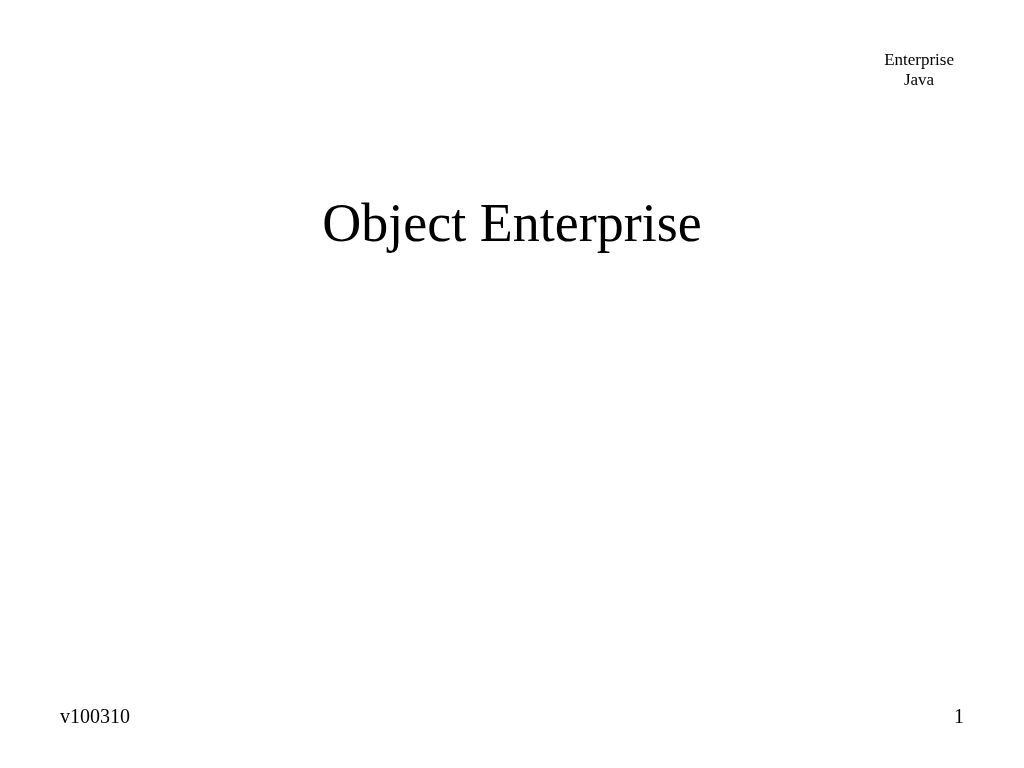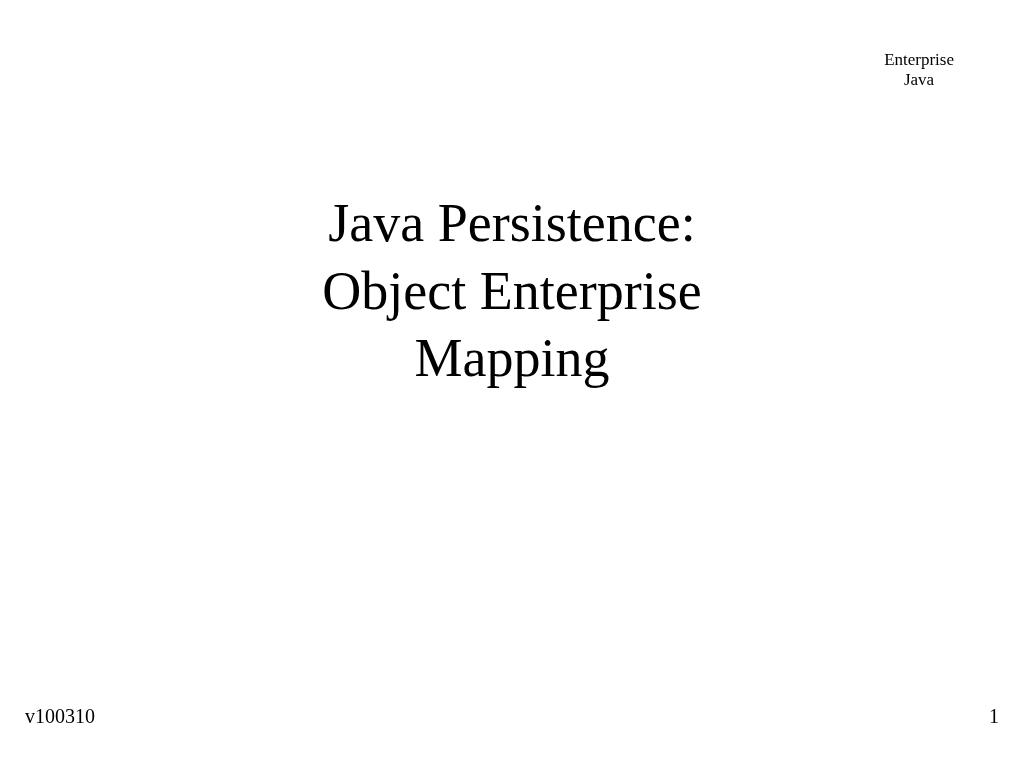--- a/index.html
+++ b/index.html
@@ -32,21 +32,21 @@
       text-align: center;
       font-size: 54px;
       line-height: 1.25;
       font-weight: normal;
     }
     .footer {
       position: absolute;
       bottom: 40px;
       left: 0;
       right: 0;
-      padding: 0 25px;
+      padding: 0 60px;
       display: flex;
       justify-content: space-between;
       align-items: center;
       font-size: 20px;
     }
     .footer-left {
       flex: 1;
       text-align: left;
     }
     .footer-center {
@@ -60,21 +60,19 @@
   </style>
 </head>
 <body>
 
 <div class="header-label">
   <div>Enterprise</div>
   <div>Java</div>
 </div>
 
 <div class="title-block">
-  <div>Java Persistence:</div>
   <div>Object Enterprise</div>
-  <div>Mapping</div>
 </div>
 
 <div class="footer">
   <div class="footer-left">v100310</div>
   <div class="footer-right">1</div>
 </div>
 
 </body></html>

